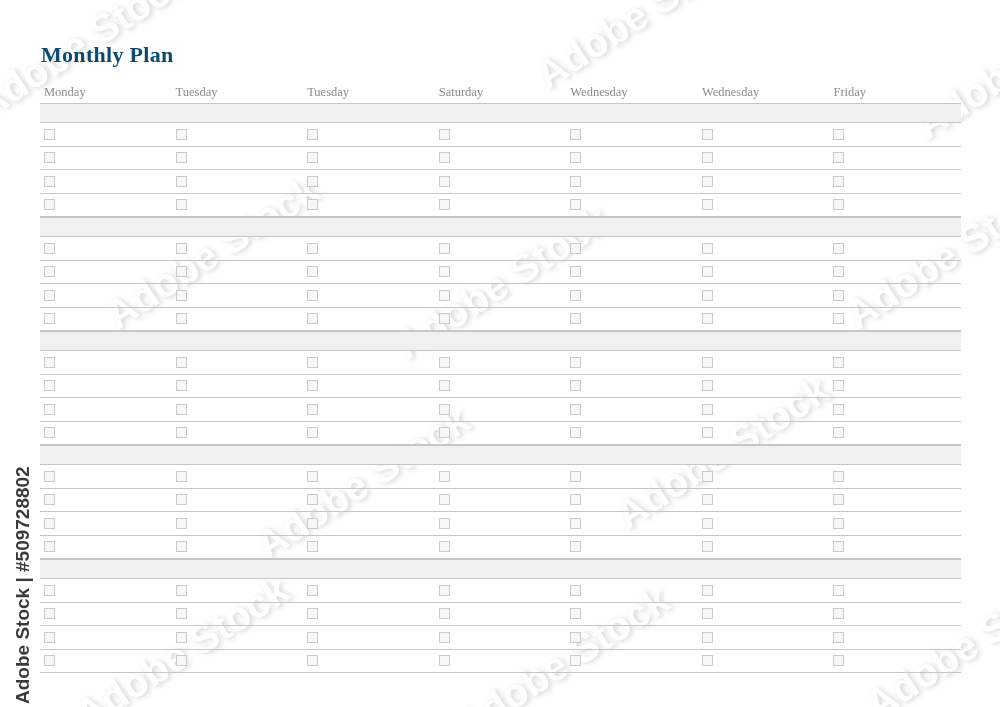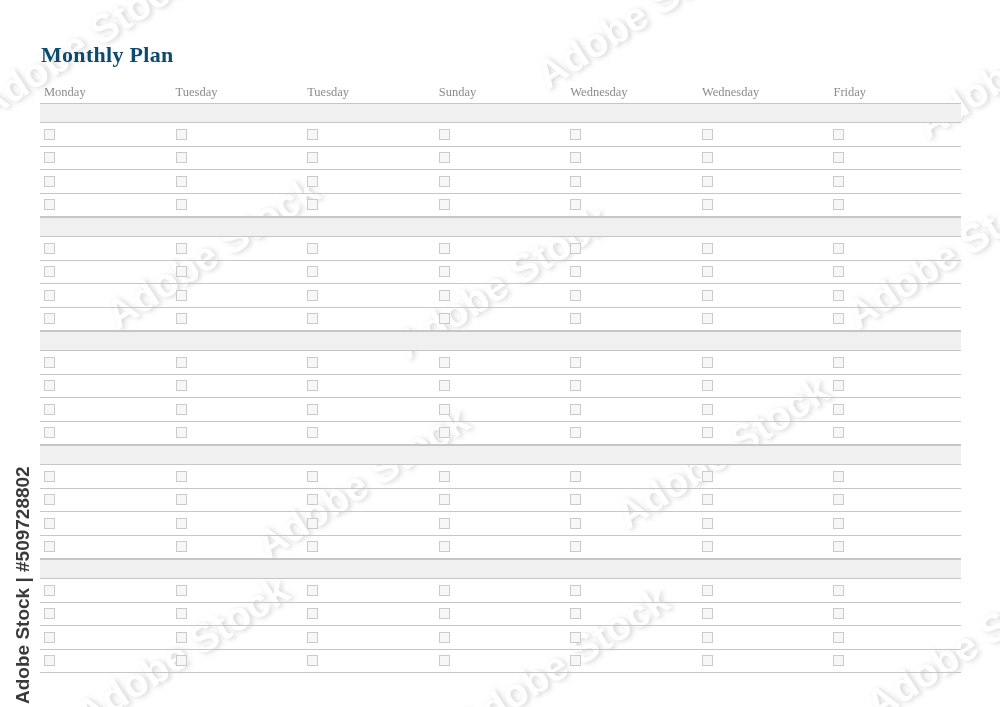--- a/index.html
+++ b/index.html
@@ -120,21 +120,21 @@
     <span class="wm-tile" style="left:850px; top:620px;">Adobe Stock</span>
   </div>
 
   <h1 class="title">Monthly Plan</h1>
 
   <div class="planner">
     <div class="day-header" id="day-header">
         <div class="day-cell">Monday</div>
         <div class="day-cell">Tuesday</div>
         <div class="day-cell">Tuesday</div>
-        <div class="day-cell">Sunday</div>
+        <div class="day-cell">Saturday</div>
         <div class="day-cell">Wednesday</div>
         <div class="day-cell">Wednesday</div>
         <div class="day-cell">Friday</div>
       </div>
     <div id="weeks">
         <section>
           <div class="band"></div>
           <div class="row">
             <div class="cell">
               <span class="cb"></span>

